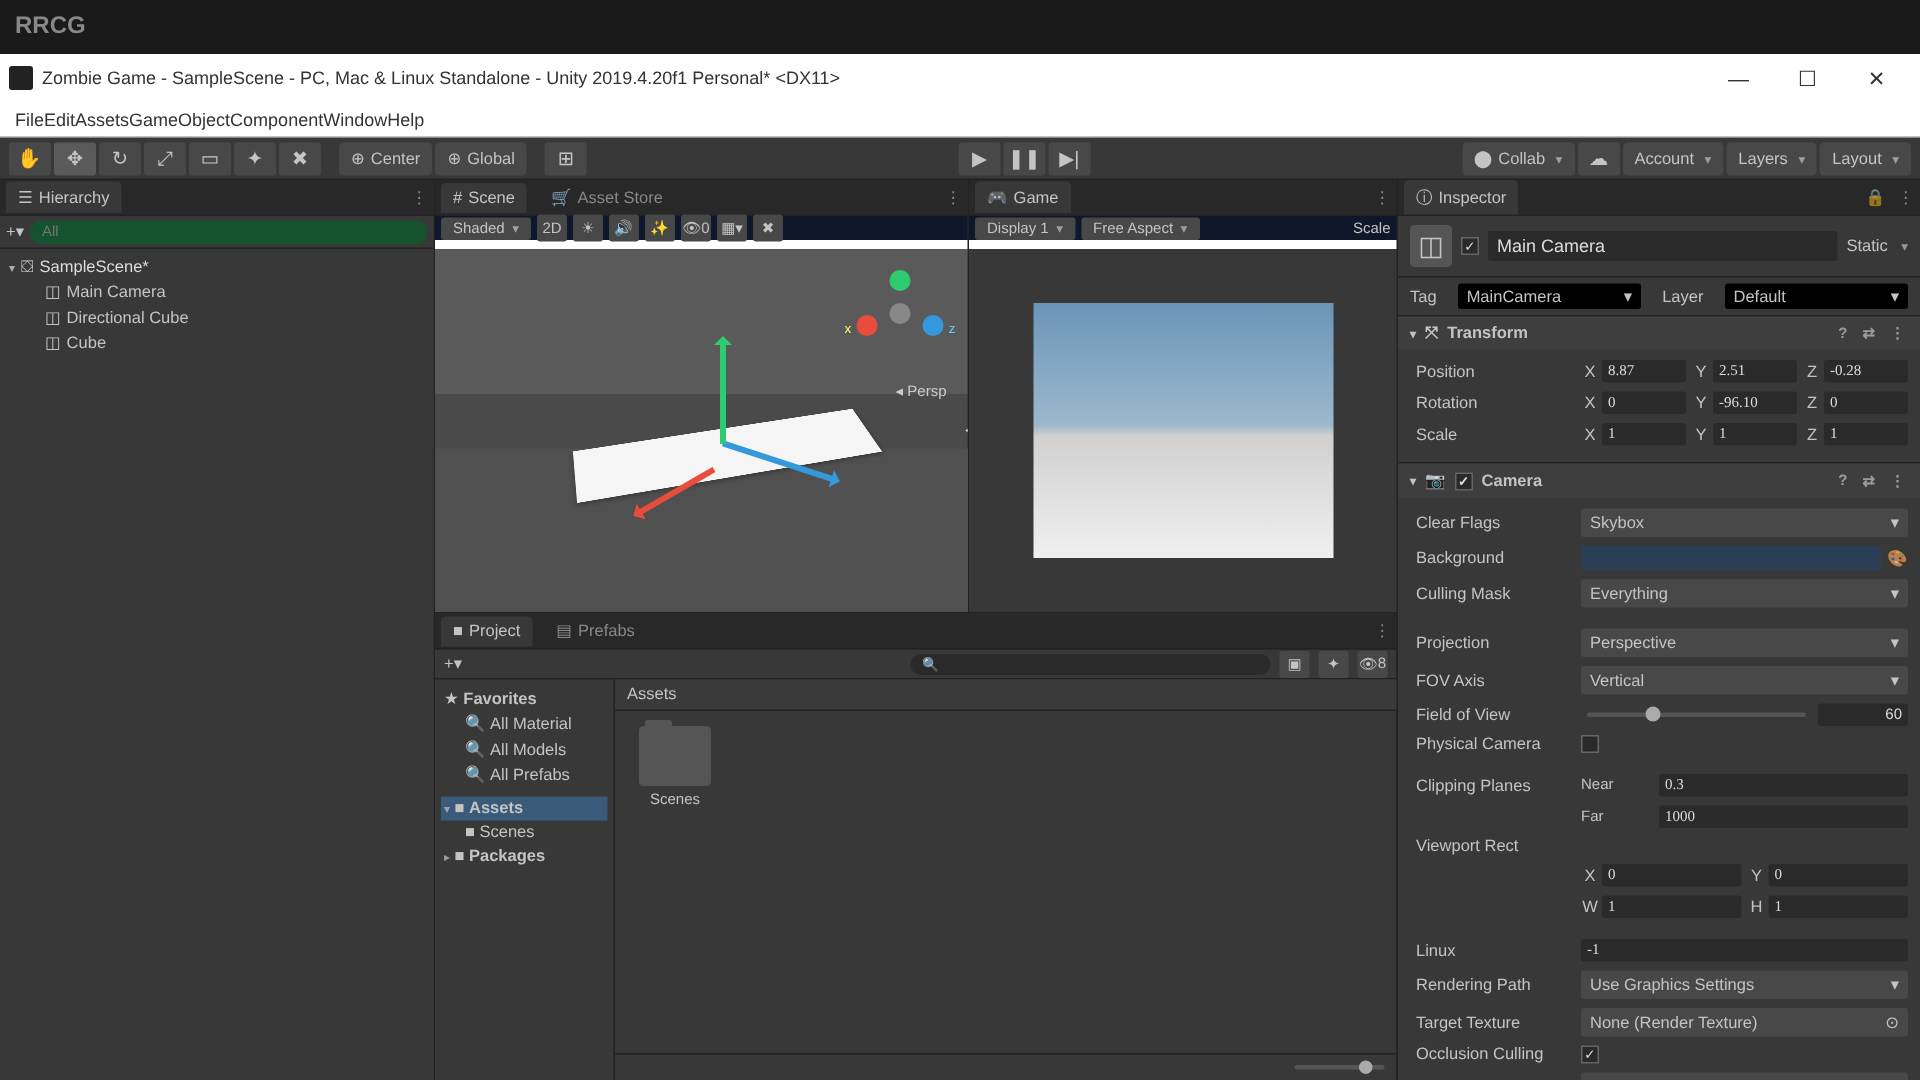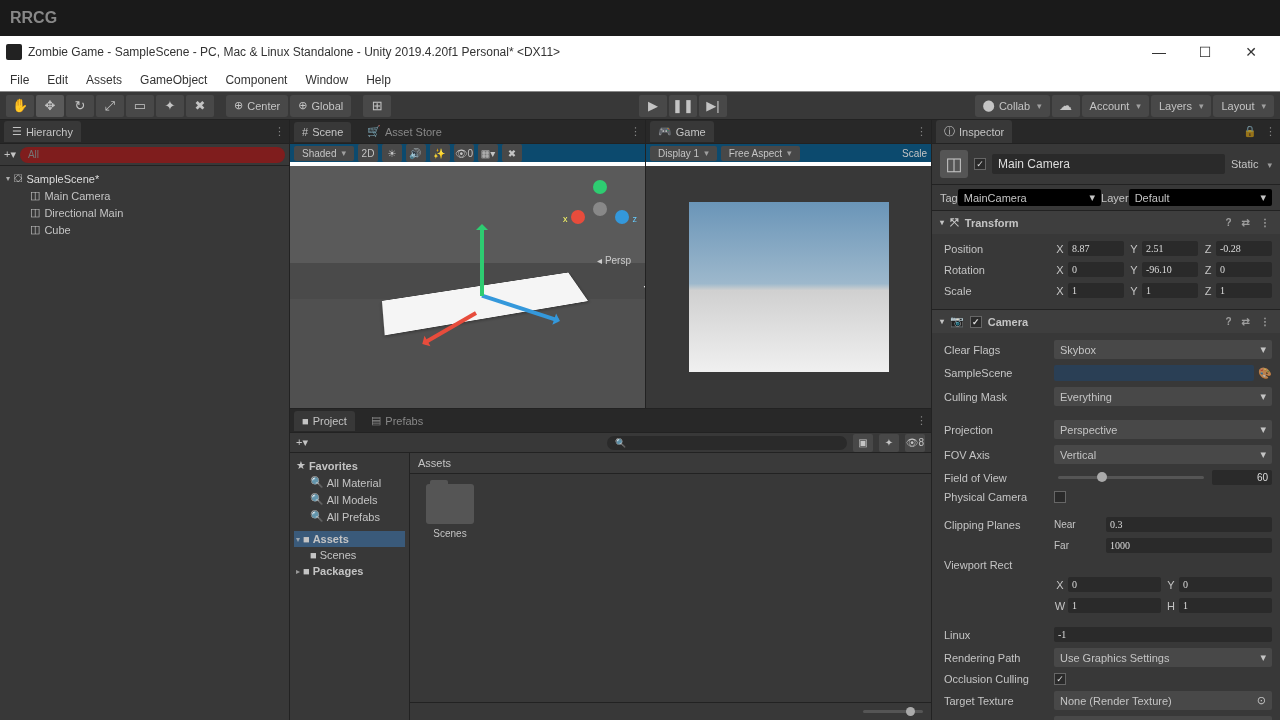--- a/index.html
+++ b/index.html
@@ -2,21 +2,21 @@
 <html><head>
 <meta charset="utf-8">
 <style>
 * { margin: 0; padding: 0; box-sizing: border-box; font-family: "Segoe UI", Arial, sans-serif; }
 body { background: #000; width: 1280px; height: 720px; overflow: hidden; color: #c4c4c4; font-size: 11px; }
 .topbar { height: 36px; background: #1a1a1a; display: flex; align-items: center; padding: 0 10px; color: #888; font-weight: bold; font-size: 16px; }
 .win-titlebar { height: 32px; background: #fff; color: #333; display: flex; align-items: center; padding: 0 6px; font-size: 12px; }
 .win-icon { width: 16px; height: 16px; background: #222; margin-right: 6px; border-radius: 2px; }
 .win-spacer { flex: 1; }
 .win-btn { width: 46px; height: 32px; display: flex; align-items: center; justify-content: center; font-size: 14px; }
-.menubar { height: 24px; background: #fff; color: #333; display: flex; align-items: center; padding: 0 10px; gap: 18px; font-size: 12px; border-bottom: 1px solid #888; }
+.menubar { height: 24px; background: #fff; color: #333; display: flex; align-items: center; padding: 0 10px; font-size: 12px; border-bottom: 1px solid #888; }
 .toolbar { height: 28px; background: #383838; display: flex; align-items: center; padding: 0 6px; gap: 2px; border-bottom: 1px solid #222; }
 .tool-btn { width: 28px; height: 22px; background: #484848; border-radius: 2px; display: flex; align-items: center; justify-content: center; font-size: 13px; }
 .tool-btn.active { background: #5a5a5a; }
 .tool-sep { width: 8px; }
 .tool-pill { height: 22px; background: #484848; border-radius: 3px; padding: 0 8px; display: flex; align-items: center; gap: 4px; font-size: 11px; }
 .tool-spacer { flex: 1; }
 .play-group { display: flex; gap: 2px; }
 .drop-btn { height: 22px; background: #484848; border-radius: 3px; padding: 0 8px; display: flex; align-items: center; gap: 4px; font-size: 11px; }
 .chev::after { content: "▾"; font-size: 9px; margin-left: 3px; opacity: .7; }
 
@@ -25,33 +25,33 @@
 .col-center { width: 642px; display: flex; flex-direction: column; border-right: 1px solid #222; }
 .col-inspector { flex: 1; background: #383838; display: flex; flex-direction: column; }
 
 .panel-tabrow { height: 24px; background: #282828; display: flex; align-items: center; padding: 0 4px; gap: 8px; border-bottom: 1px solid #222; }
 .panel-tab { padding: 4px 8px; background: #383838; border-radius: 3px 3px 0 0; display: flex; align-items: center; gap: 4px; font-size: 11px; }
 .panel-tab.inactive { background: transparent; color: #888; }
 .tab-spacer { flex: 1; }
 .dots { opacity: .6; }
 
 .search-row { height: 22px; background: #383838; display: flex; align-items: center; padding: 0 4px; gap: 4px; border-bottom: 1px solid #222; }
-.search-row input { flex: 1; background: #7f1d1d; border: none; border-radius: 10px; height: 16px; color: #aaa; padding: 0 8px; font-size: 10px; }
+.search-row input { flex: 1; background: #14532d; border: none; border-radius: 10px; height: 16px; color: #aaa; padding: 0 8px; font-size: 10px; }
 
 .tree { padding: 4px 0; background: #383838; flex: 1; overflow: auto; }
 .tree-row { padding: 2px 6px; display: flex; align-items: center; gap: 4px; font-size: 11px; }
 .tree-row.indent1 { padding-left: 30px; }
 .tree-row.selected-parent { color: #ddd; }
 .tri { font-size: 8px; opacity: .7; }
 
 .center-top { height: 288px; display: flex; }
 .scene-wrap { width: 356px; display: flex; flex-direction: column; border-right: 1px solid #222; background: #383838; }
 .game-wrap { flex: 1; display: flex; flex-direction: column; background: #383838; }
 
-.scene-toolbar, .game-toolbar { height: 22px; background: #0c4a6e; display: flex; align-items: center; padding: 0 4px; gap: 4px; border-bottom: 4px solid #ffffff; font-size: 10px; }
+.scene-toolbar, .game-toolbar { height: 22px; background: #0f172a; display: flex; align-items: center; padding: 0 4px; gap: 4px; border-bottom: 6px solid #ffffff; font-size: 10px; }
 .st-drop { background: #484848; padding: 2px 8px; border-radius: 2px; display: flex; align-items: center; gap: 2px; }
 .st-btn { width: 20px; height: 18px; background: #484848; border-radius: 2px; display: flex; align-items: center; justify-content: center; font-size: 10px; }
 
 .scene-view { flex: 1; background: linear-gradient(#5a5a5a 0%, #5a5a5a 40%, #4a4a4a 40%, #4a4a4a 100%); position: relative; overflow: hidden; }
 .ground { position: absolute; left: -50px; right: -50px; top: 55%; bottom: -100px; background: #505050; transform: perspective(400px) rotateX(55deg); transform-origin: top; }
 .plat { position: absolute; left: 95px; top: 110px; width: 200px; height: 50px; background: #f5f5f5; transform: perspective(400px) rotateX(50deg) rotateZ(-14deg); box-shadow: 0 2px 4px rgba(0,0,0,.3); }
 .arrow-red { position: absolute; left: 130px; top: 160px; width: 60px; height: 4px; background: #e74c3c; transform: rotate(150deg); }
 .arrow-red::after { content: ""; position: absolute; right: -8px; top: -4px; border: 6px solid transparent; border-left-color: #e74c3c; }
 .arrow-blue { position: absolute; left: 190px; top: 140px; width: 80px; height: 4px; background: #3498db; transform: rotate(18deg); }
 .arrow-blue::after { content: ""; position: absolute; right: -8px; top: -4px; border: 6px solid transparent; border-left-color: #3498db; }
@@ -85,21 +85,21 @@
 .slider-bar { width: 60px; height: 3px; background: #555; border-radius: 2px; position: relative; }
 .slider-thumb { position: absolute; right: 8px; top: -3px; width: 9px; height: 9px; background: #aaa; border-radius: 50%; }
 
 .insp-body { flex: 1; overflow: auto; padding: 0; font-size: 11px; }
 .insp-header { padding: 6px 8px; display: flex; align-items: center; gap: 6px; border-bottom: 1px solid #222; }
 .insp-obj-icon { width: 28px; height: 28px; background: #555; border-radius: 3px; display: flex; align-items: center; justify-content: center; font-size: 18px; }
 .insp-name { flex: 1; }
 .insp-name input { width: 100%; background: #2a2a2a; border: none; padding: 3px 6px; color: #ddd; font-size: 12px; border-radius: 2px; }
 .checkbox { width: 12px; height: 12px; background: #2a2a2a; border: 1px solid #666; display: inline-flex; align-items: center; justify-content: center; font-size: 9px; color: #ddd; }
 .checkbox.checked::after { content: "✓"; }
-.tag-row { padding: 4px 8px; display: flex; align-items: center; gap: 0; border-bottom: 1px solid #222; }
+.tag-row { padding: 4px 8px; display: flex; align-items: center; gap: 14px; border-bottom: 1px solid #222; }
 .mini-drop { background: #000000; padding: 2px 6px; border-radius: 2px; flex: 1; display: flex; align-items: center; justify-content: space-between; }
 
 .comp { border-bottom: 1px solid #222; }
 .comp-header { padding: 5px 8px; display: flex; align-items: center; gap: 6px; background: #3e3e3e; font-weight: 600; }
 .comp-header .tri2 { font-size: 8px; }
 .comp-header .spacer { flex: 1; }
 .comp-header .ico { opacity: .7; font-size: 10px; padding: 0 2px; }
 .comp-body { padding: 4px 8px 8px; }
 .prop-row { display: flex; align-items: center; padding: 3px 0; gap: 4px; }
 .prop-label { width: 110px; padding-left: 4px; }
@@ -183,21 +183,21 @@
         <span class="tri">▾</span>
         <span>⛋</span>
         <span>SampleScene*</span>
       </div>
       <div class="tree-row indent1">
         <span>◫</span>
         <span>Main Camera</span>
       </div>
       <div class="tree-row indent1">
         <span>◫</span>
-        <span>Directional Main</span>
+        <span>Directional Cube</span>
       </div>
       <div class="tree-row indent1">
         <span>◫</span>
         <span>Cube</span>
       </div>
     </div>
   </div>
 
   <div class="col-center">
     <div class="center-top">
@@ -403,21 +403,21 @@
         </div>
         <div class="comp-body">
           <div class="prop-row">
             <div class="prop-label">Clear Flags</div>
             <div class="full-drop">
                 <span>Skybox</span>
                 <span>▾</span>
               </div>
           </div>
           <div class="prop-row">
-            <div class="prop-label">SampleScene</div>
+            <div class="prop-label">Background</div>
             <div class="color-swatch"></div>
             <span class="eye">🎨</span>
           </div>
           <div class="prop-row">
             <div class="prop-label">Culling Mask</div>
             <div class="full-drop">
                 <span>Everything</span>
                 <span>▾</span>
               </div>
           </div>
@@ -493,31 +493,31 @@
             <input class="val-input" value="-1" style="">
           </div>
           <div class="prop-row">
             <div class="prop-label">Rendering Path</div>
             <div class="full-drop">
                 <span>Use Graphics Settings</span>
                 <span>▾</span>
               </div>
           </div>
           <div class="prop-row">
+            <div class="prop-label">Target Texture</div>
+            <div class="full-drop">
+                <span>None (Render Texture)</span>
+                <span>⊙</span>
+              </div>
+          </div>
+          <div class="prop-row">
             <div class="prop-label">Occlusion Culling</div>
             <div class="checkbox checked"></div>
           </div>
           <div class="prop-row">
-            <div class="prop-label">Target Texture</div>
-            <div class="full-drop">
-                <span>None (Render Texture)</span>
-                <span>⊙</span>
-              </div>
-          </div>
-          <div class="prop-row">
             <div class="prop-label">HDR</div>
             <div class="full-drop">
                 <span>Use Graphics Settings</span>
                 <span>▾</span>
               </div>
           </div>
         </div>
       </div>
     </div>
   </div>

